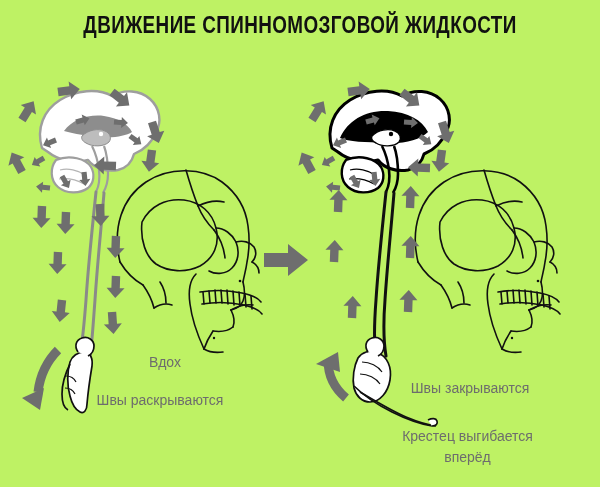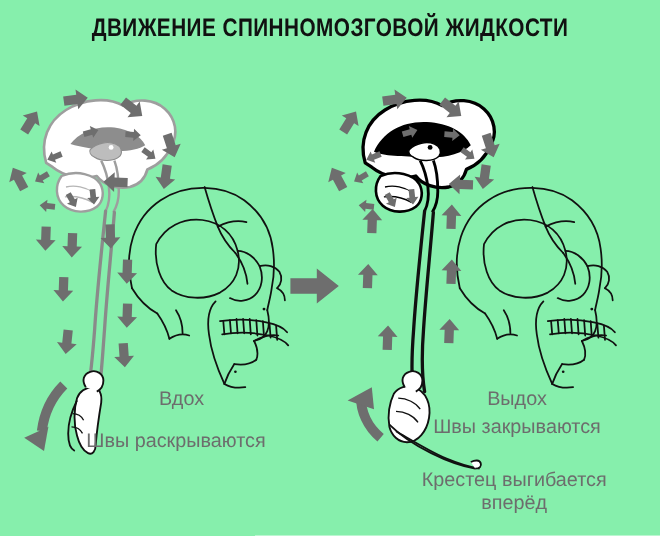--- a/index.html
+++ b/index.html
@@ -7,42 +7,42 @@
     padding: 0;
     background: #ffffff;
   }
   body {
     font-family: "Liberation Sans", sans-serif;
   }
   #canvas {
     position: relative;
     width: 600px;
     height: 487px;
-    background: #86efac;
+    background: #bef264;
     overflow: hidden;
   }
   .title {
     position: absolute;
     left: 0;
     top: 12px;
     width: 600px;
     text-align: center;
     font-family: "Liberation Sans Narrow", "Liberation Sans", sans-serif;
     font-weight: 700;
     font-size: 23px;
     letter-spacing: 0.5px;
     color: #111111;
     transform: scaleX(0.82);
     transform-origin: 300px 50%;
     white-space: nowrap;
   }
   .label {
     position: absolute;
     color: #6d6d6d;
-    font-size: 18px;
+    font-size: 14px;
     line-height: 21px;
     text-align: center;
     white-space: pre-line;
   }
   .panel {
     position: absolute;
     top: 0;
     width: 270px;
     height: 487px;
   }
@@ -296,19 +296,18 @@
         <use href="#arrowL" transform="translate(44,262) rotate(-88)"></use>
         <use href="#arrowL" transform="translate(120,258) rotate(-88)"></use>
         <use href="#arrowL" transform="translate(62,318) rotate(-88)"></use>
         <use href="#arrowL" transform="translate(118,312) rotate(-88)"></use>
 
         <path d="M56,398 C44,388 38,374 38,360" fill="none" stroke="#6e6e6e" stroke-width="9" stroke-linecap="butt"></path>
         <polygon points="26,364 48,352 50,372" fill="#6e6e6e"></polygon>
       </g>
     </svg>
 
-    <div class="label" style="left:120px; top:352px; width:120px;">Выдох</div>
     <div class="label" style="left:55px; top:378px; width:250px;">Швы закрываются</div>
     <div class="label" style="left:45px; top:426px; width:265px;">Крестец выгибается
 вперёд</div>
   </div>
 
 </div>
 
 </body></html>

